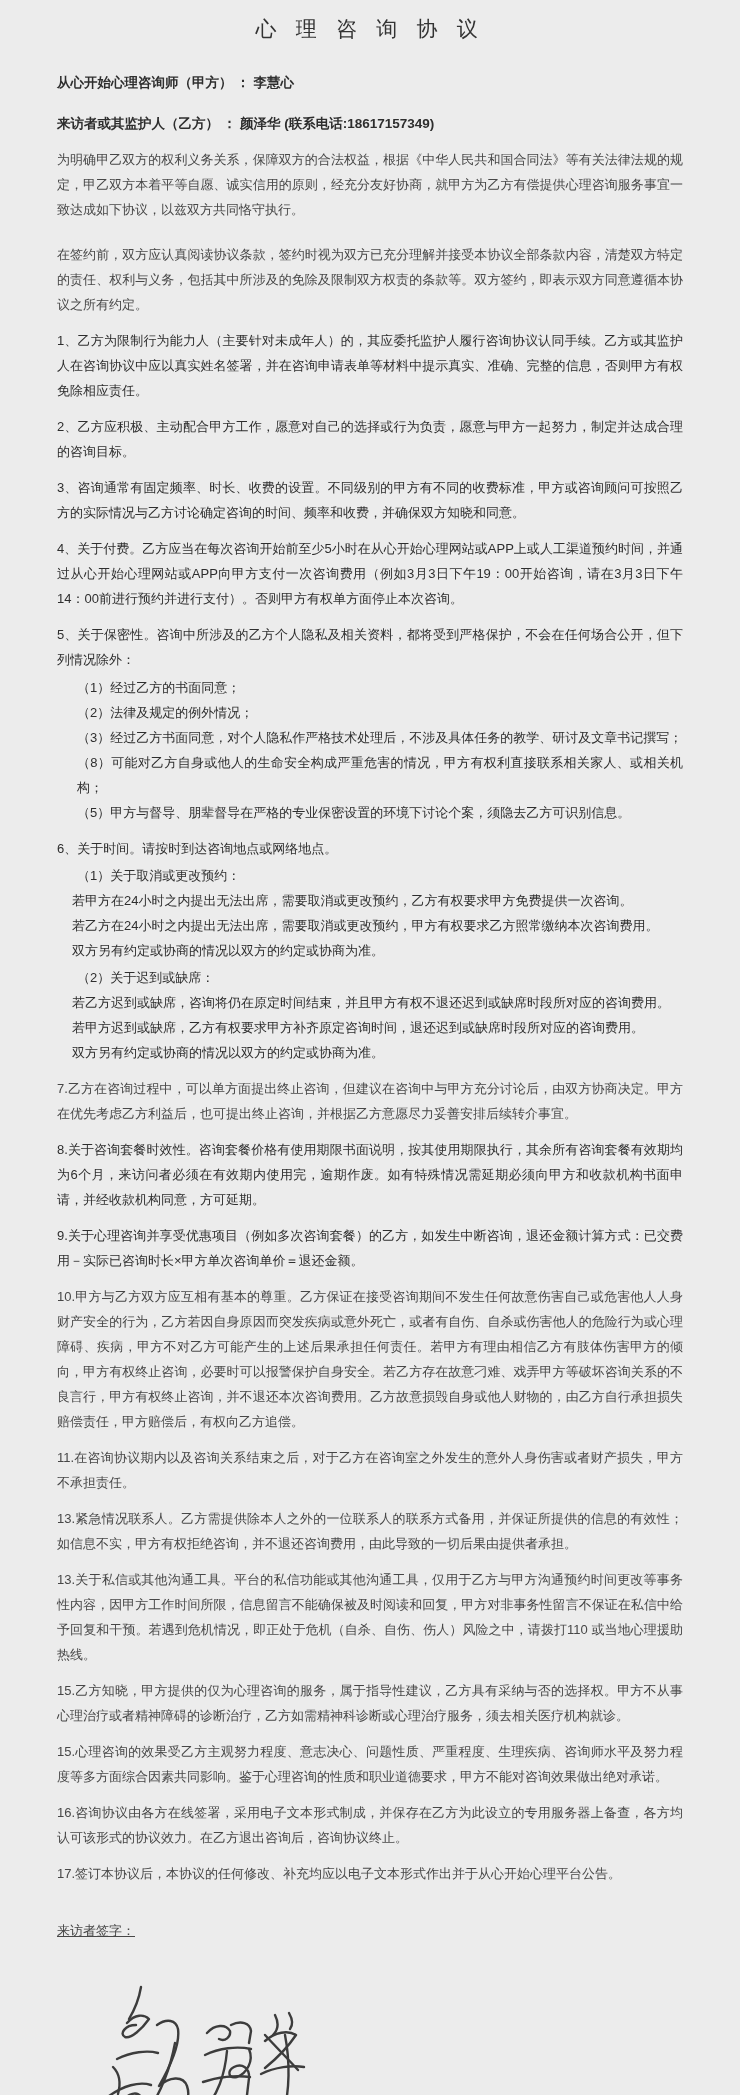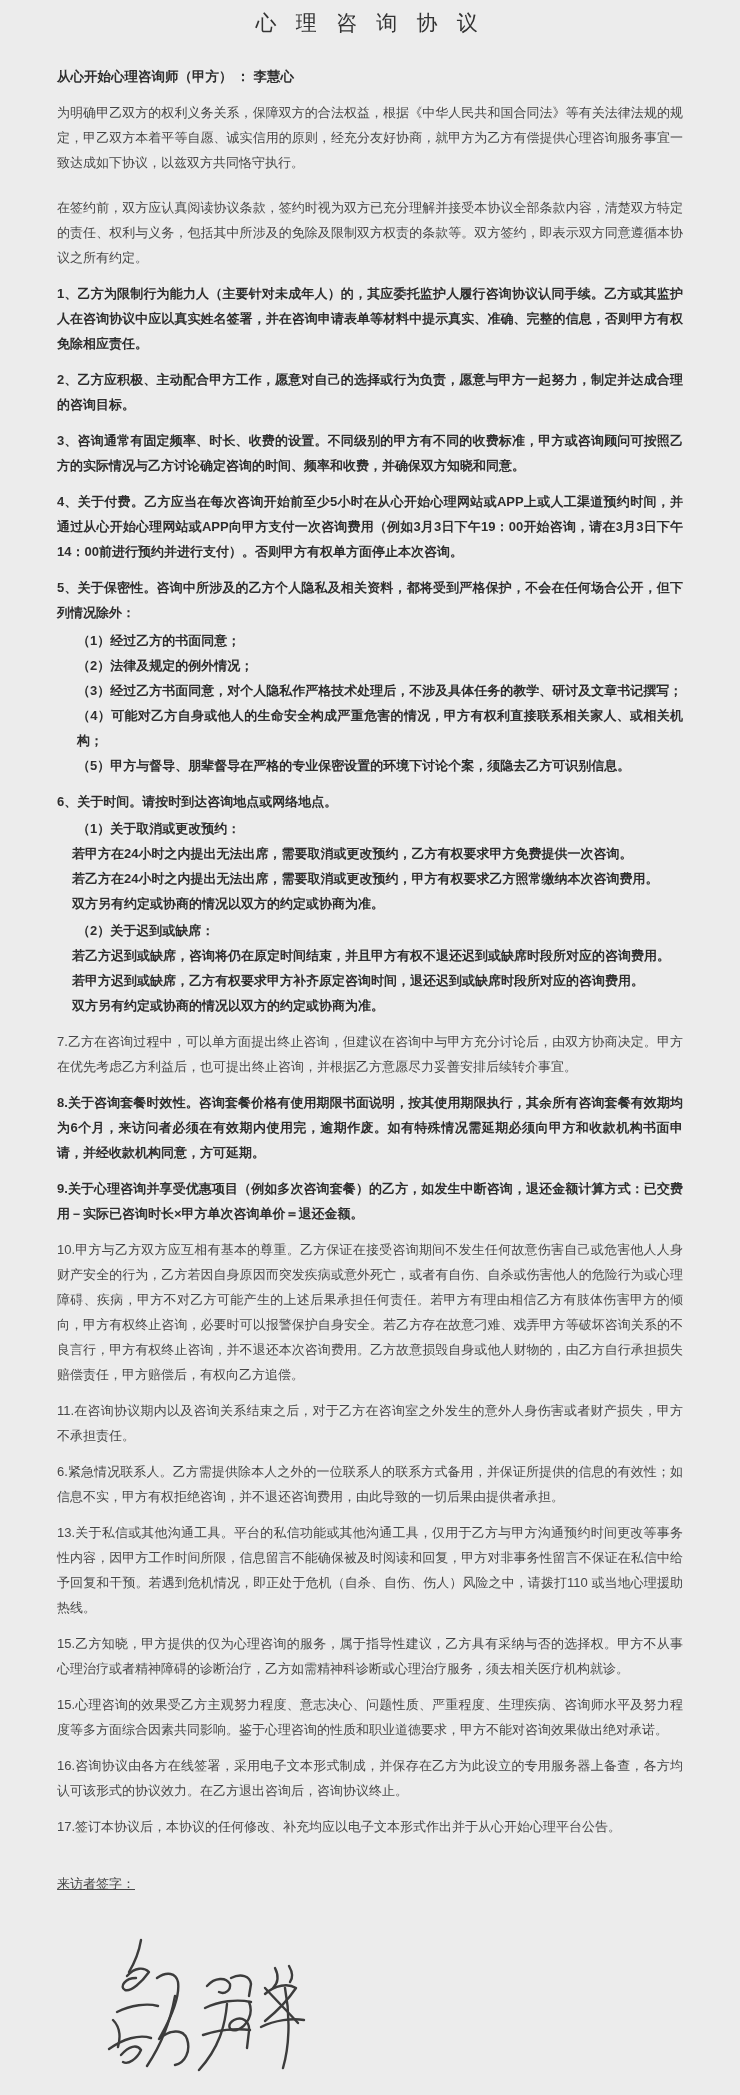--- a/index.html
+++ b/index.html
@@ -17,38 +17,38 @@
   .doc {
     padding: 6px 57px 24px 57px;
     box-sizing: border-box;
   }
   .doc-title {
     text-align: center;
     font-size: 21px;
     font-weight: 400;
     color: #333333;
     letter-spacing: 0.32em;
-    margin: 0 0 0 0;
+    margin: 6px 0 0 0;
     line-height: 34px;
   }
   p {
     font-size: 13px;
     line-height: 25px;
     margin: 15px 0 0 0;
     text-align: justify;
   }
   .party {
     font-weight: 700;
     color: #2e2e2e;
     font-size: 13.5px;
   }
   .party-a { margin-top: 24px; }
   .party-b { margin-top: 16px; }
   .intro-1 { margin-top: 20px; }
-  .b { font-weight: 700; color: #2e2e2e; }
+  .b { font-weight: 400; color: #2e2e2e; }
   .r { font-weight: 400; color: #474747; }
   .gap { margin-top: 11px; }
   .t0 { margin-top: 0; }
   .t2 { margin-top: 2px; }
   .t3 { margin-top: 3px; }
   .sub { padding-left: 20px; }
   .ind { text-indent: 15px; }
   .sign-label { margin-top: 32px; text-decoration: underline; }
   .signature-wrap {
     margin-top: 38px;
@@ -57,49 +57,50 @@
   }
   .signature-wrap svg { display: block; }
 </style>
 </head>
 <body>
 
 <div class="doc">
   <h1 class="doc-title">心 理 咨 询 协 议</h1>
 
   <p class="party party-a">从心开始心理咨询师（甲方） ：  李慧心</p>
+  <p class="party party-b">来访者或其监护人（乙方） ：  颜泽华 (联系电话:18617157349)</p>
 
   <p class="r gap">为明确甲乙双方的权利义务关系，保障双方的合法权益，根据《中华人民共和国合同法》等有关法律法规的规定，甲乙双方本着平等自愿、诚实信用的原则，经充分友好协商，就甲方为乙方有偿提供心理咨询服务事宜一致达成如下协议，以兹双方共同恪守执行。</p>
   <p class="r intro-1">在签约前，双方应认真阅读协议条款，签约时视为双方已充分理解并接受本协议全部条款内容，清楚双方特定的责任、权利与义务，包括其中所涉及的免除及限制双方权责的条款等。双方签约，即表示双方同意遵循本协议之所有约定。</p>
 
   <p class="b gap">1、乙方为限制行为能力人（主要针对未成年人）的，其应委托监护人履行咨询协议认同手续。乙方或其监护人在咨询协议中应以真实姓名签署，并在咨询申请表单等材料中提示真实、准确、完整的信息，否则甲方有权免除相应责任。</p>
   <p class="b gap">2、乙方应积极、主动配合甲方工作，愿意对自己的选择或行为负责，愿意与甲方一起努力，制定并达成合理的咨询目标。</p>
   <p class="b gap">3、咨询通常有固定频率、时长、收费的设置。不同级别的甲方有不同的收费标准，甲方或咨询顾问可按照乙方的实际情况与乙方讨论确定咨询的时间、频率和收费，并确保双方知晓和同意。</p>
   <p class="b gap">4、关于付费。乙方应当在每次咨询开始前至少5小时在从心开始心理网站或APP上或人工渠道预约时间，并通过从心开始心理网站或APP向甲方支付一次咨询费用（例如3月3日下午19：00开始咨询，请在3月3日下午14：00前进行预约并进行支付）。否则甲方有权单方面停止本次咨询。</p>
   <p class="b gap">5、关于保密性。咨询中所涉及的乙方个人隐私及相关资料，都将受到严格保护，不会在任何场合公开，但下列情况除外：</p>
   <p class="b sub t3">（1）经过乙方的书面同意；</p>
   <p class="b sub t0">（2）法律及规定的例外情况；</p>
   <p class="b sub t0">（3）经过乙方书面同意，对个人隐私作严格技术处理后，不涉及具体任务的教学、研讨及文章书记撰写；</p>
-  <p class="b sub t0">（4）可能对乙方自身或他人的生命安全构成严重危害的情况，甲方有权利直接联系相关家人、或相关机构；</p>
+  <p class="b sub t0">（8）可能对乙方自身或他人的生命安全构成严重危害的情况，甲方有权利直接联系相关家人、或相关机构；</p>
   <p class="b sub t0">（5）甲方与督导、朋辈督导在严格的专业保密设置的环境下讨论个案，须隐去乙方可识别信息。</p>
   <p class="b gap">6、关于时间。请按时到达咨询地点或网络地点。</p>
   <p class="b sub t2">（1）关于取消或更改预约：</p>
   <p class="b ind t0">若甲方在24小时之内提出无法出席，需要取消或更改预约，乙方有权要求甲方免费提供一次咨询。</p>
   <p class="b ind t0">若乙方在24小时之内提出无法出席，需要取消或更改预约，甲方有权要求乙方照常缴纳本次咨询费用。</p>
   <p class="b ind t0">双方另有约定或协商的情况以双方的约定或协商为准。</p>
   <p class="b sub t2">（2）关于迟到或缺席：</p>
   <p class="b ind t0">若乙方迟到或缺席，咨询将仍在原定时间结束，并且甲方有权不退还迟到或缺席时段所对应的咨询费用。</p>
   <p class="b ind t0">若甲方迟到或缺席，乙方有权要求甲方补齐原定咨询时间，退还迟到或缺席时段所对应的咨询费用。</p>
   <p class="b ind t0">双方另有约定或协商的情况以双方的约定或协商为准。</p>
   <p class="r gap">7.乙方在咨询过程中，可以单方面提出终止咨询，但建议在咨询中与甲方充分讨论后，由双方协商决定。甲方在优先考虑乙方利益后，也可提出终止咨询，并根据乙方意愿尽力妥善安排后续转介事宜。</p>
   <p class="b gap">8.关于咨询套餐时效性。咨询套餐价格有使用期限书面说明，按其使用期限执行，其余所有咨询套餐有效期均为6个月，来访问者必须在有效期内使用完，逾期作废。如有特殊情况需延期必须向甲方和收款机构书面申请，并经收款机构同意，方可延期。</p>
   <p class="b gap">9.关于心理咨询并享受优惠项目（例如多次咨询套餐）的乙方，如发生中断咨询，退还金额计算方式：已交费用－实际已咨询时长×甲方单次咨询单价＝退还金额。</p>
   <p class="r gap">10.甲方与乙方双方应互相有基本的尊重。乙方保证在接受咨询期间不发生任何故意伤害自己或危害他人人身财产安全的行为，乙方若因自身原因而突发疾病或意外死亡，或者有自伤、自杀或伤害他人的危险行为或心理障碍、疾病，甲方不对乙方可能产生的上述后果承担任何责任。若甲方有理由相信乙方有肢体伤害甲方的倾向，甲方有权终止咨询，必要时可以报警保护自身安全。若乙方存在故意刁难、戏弄甲方等破坏咨询关系的不良言行，甲方有权终止咨询，并不退还本次咨询费用。乙方故意损毁自身或他人财物的，由乙方自行承担损失赔偿责任，甲方赔偿后，有权向乙方追偿。</p>
   <p class="r gap">11.在咨询协议期内以及咨询关系结束之后，对于乙方在咨询室之外发生的意外人身伤害或者财产损失，甲方不承担责任。</p>
-  <p class="r gap">6.紧急情况联系人。乙方需提供除本人之外的一位联系人的联系方式备用，并保证所提供的信息的有效性；如信息不实，甲方有权拒绝咨询，并不退还咨询费用，由此导致的一切后果由提供者承担。</p>
+  <p class="r gap">13.紧急情况联系人。乙方需提供除本人之外的一位联系人的联系方式备用，并保证所提供的信息的有效性；如信息不实，甲方有权拒绝咨询，并不退还咨询费用，由此导致的一切后果由提供者承担。</p>
   <p class="r gap">13.关于私信或其他沟通工具。平台的私信功能或其他沟通工具，仅用于乙方与甲方沟通预约时间更改等事务性内容，因甲方工作时间所限，信息留言不能确保被及时阅读和回复，甲方对非事务性留言不保证在私信中给予回复和干预。若遇到危机情况，即正处于危机（自杀、自伤、伤人）风险之中，请拨打110 或当地心理援助热线。</p>
   <p class="r gap">15.乙方知晓，甲方提供的仅为心理咨询的服务，属于指导性建议，乙方具有采纳与否的选择权。甲方不从事心理治疗或者精神障碍的诊断治疗，乙方如需精神科诊断或心理治疗服务，须去相关医疗机构就诊。</p>
   <p class="r gap">15.心理咨询的效果受乙方主观努力程度、意志决心、问题性质、严重程度、生理疾病、咨询师水平及努力程度等多方面综合因素共同影响。鉴于心理咨询的性质和职业道德要求，甲方不能对咨询效果做出绝对承诺。</p>
   <p class="r gap">16.咨询协议由各方在线签署，采用电子文本形式制成，并保存在乙方为此设立的专用服务器上备查，各方均认可该形式的协议效力。在乙方退出咨询后，咨询协议终止。</p>
   <p class="r gap">17.签订本协议后，本协议的任何修改、补充均应以电子文本形式作出并于从心开始心理平台公告。</p>
 
   <p class="r sign-label">来访者签字：</p>
 
   <div class="signature-wrap">
     <svg width="240" height="150" viewBox="0 0 240 150" xmlns="http://www.w3.org/2000/svg" stroke="#3c3c3c" stroke-width="2.4" fill="none" stroke-linecap="round" stroke-linejoin="round">

